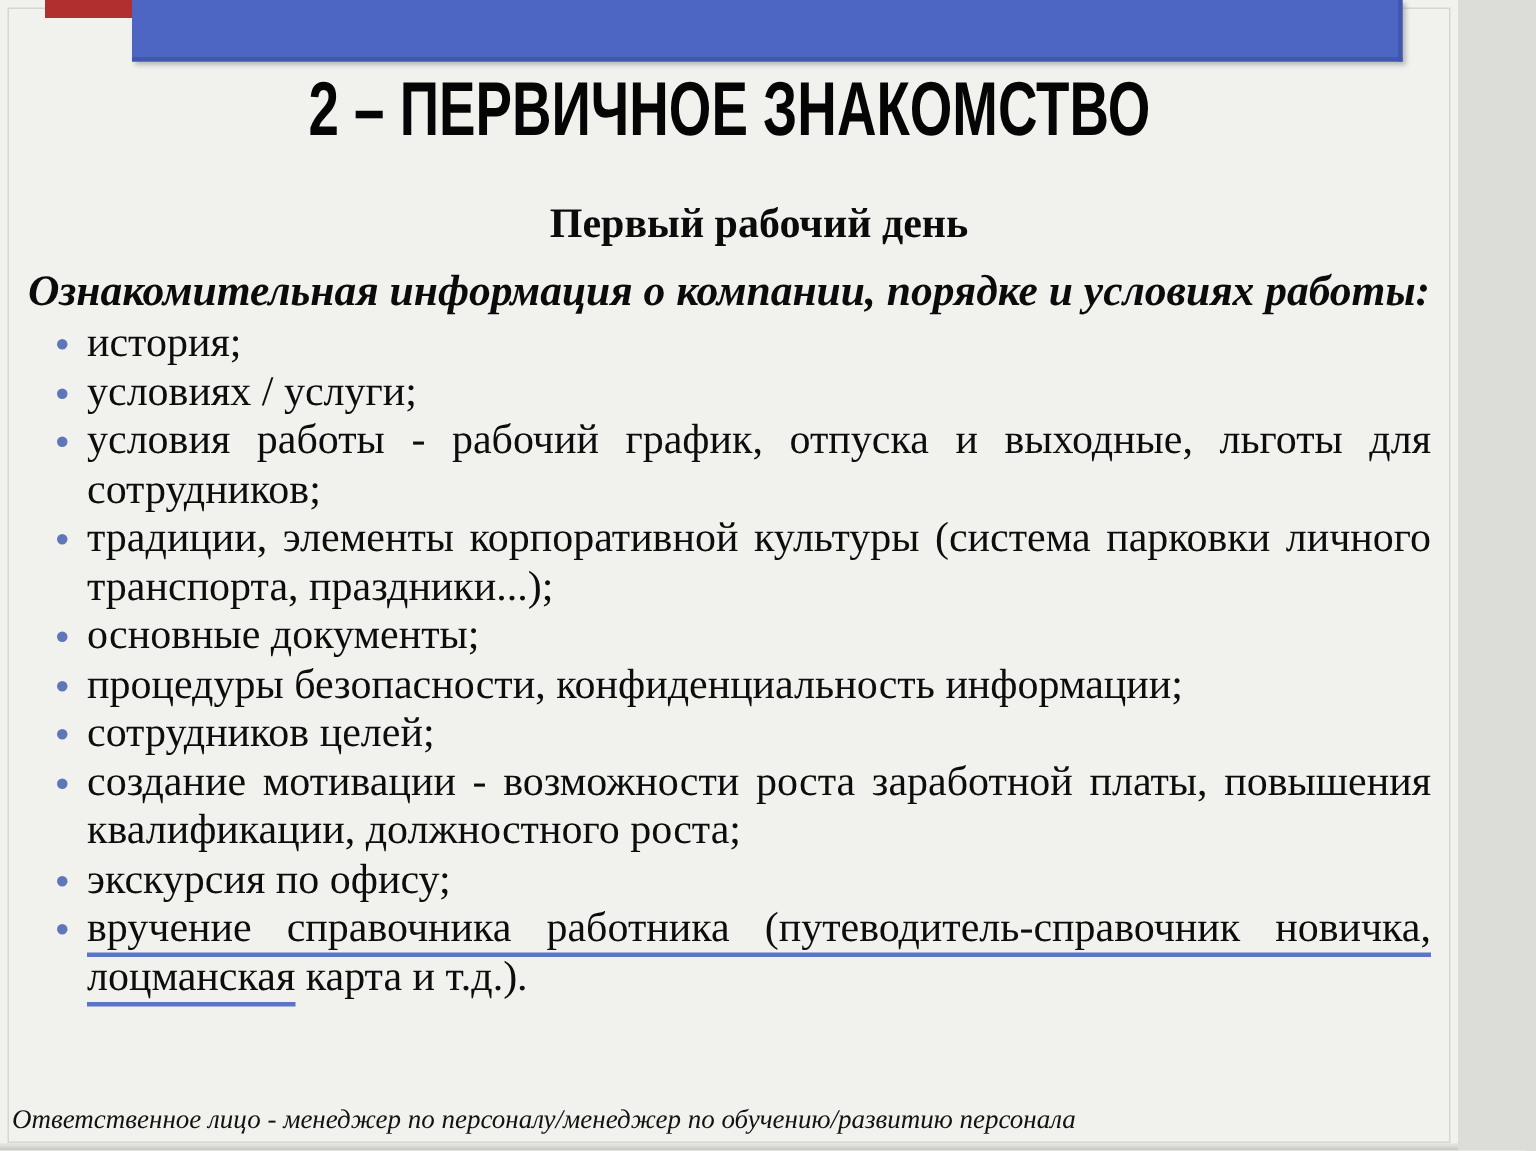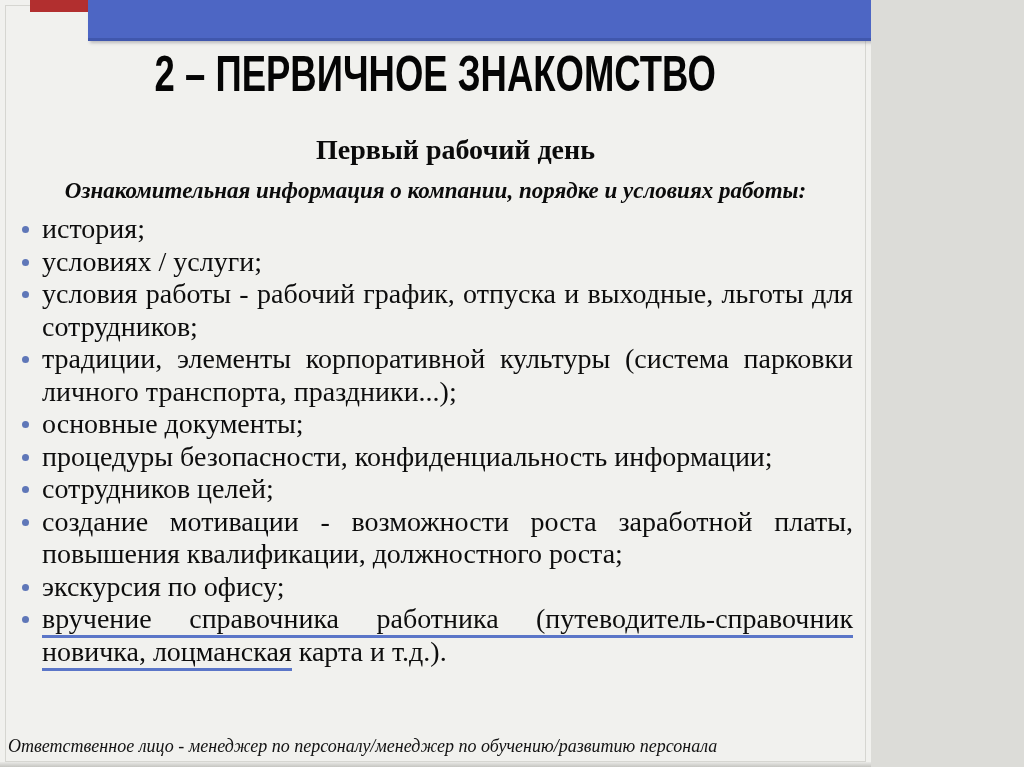--- a/index.html
+++ b/index.html
@@ -4,21 +4,21 @@
 <style>
   html,body { margin:0; padding:0; }
   body {
     width:1024px; height:767px;
     background:#dcdcd8;
     font-family:"Liberation Serif", serif;
     overflow:hidden;
   }
   .slide {
     position:relative;
-    width:871px; height:767px;
+    width:972px; height:767px;
     background:#f1f1ee;
     color:#0d0d0d;
     overflow:hidden;
   }
   .frame {
     position:absolute; inset:5px;
     border:1px solid rgba(170,170,164,0.38);
     pointer-events:none;
   }
   .bottom-edge {
@@ -58,26 +58,26 @@
     font-weight:bold;
     font-size:28px;
     color:#0b0b0b;
     padding-left:40px;
   }
   .lead {
     position:absolute; left:0; right:0; top:178px;
     text-align:center;
     font-weight:bold;
     font-style:italic;
-    font-size:23px;
+    font-size:29px;
     color:#0b0b0b;
     white-space:nowrap;
   }
   ul.bullets {
-    position:absolute; left:14px; right:18px; top:213px;
+    position:absolute; left:30px; right:18px; top:213px;
     margin:0; padding:0;
     list-style:none;
   }
   ul.bullets li {
     position:relative;
     padding-left:28px;
     font-size:28px;
     line-height:32.5px;
     text-align:justify;
     text-justify:inter-word;

